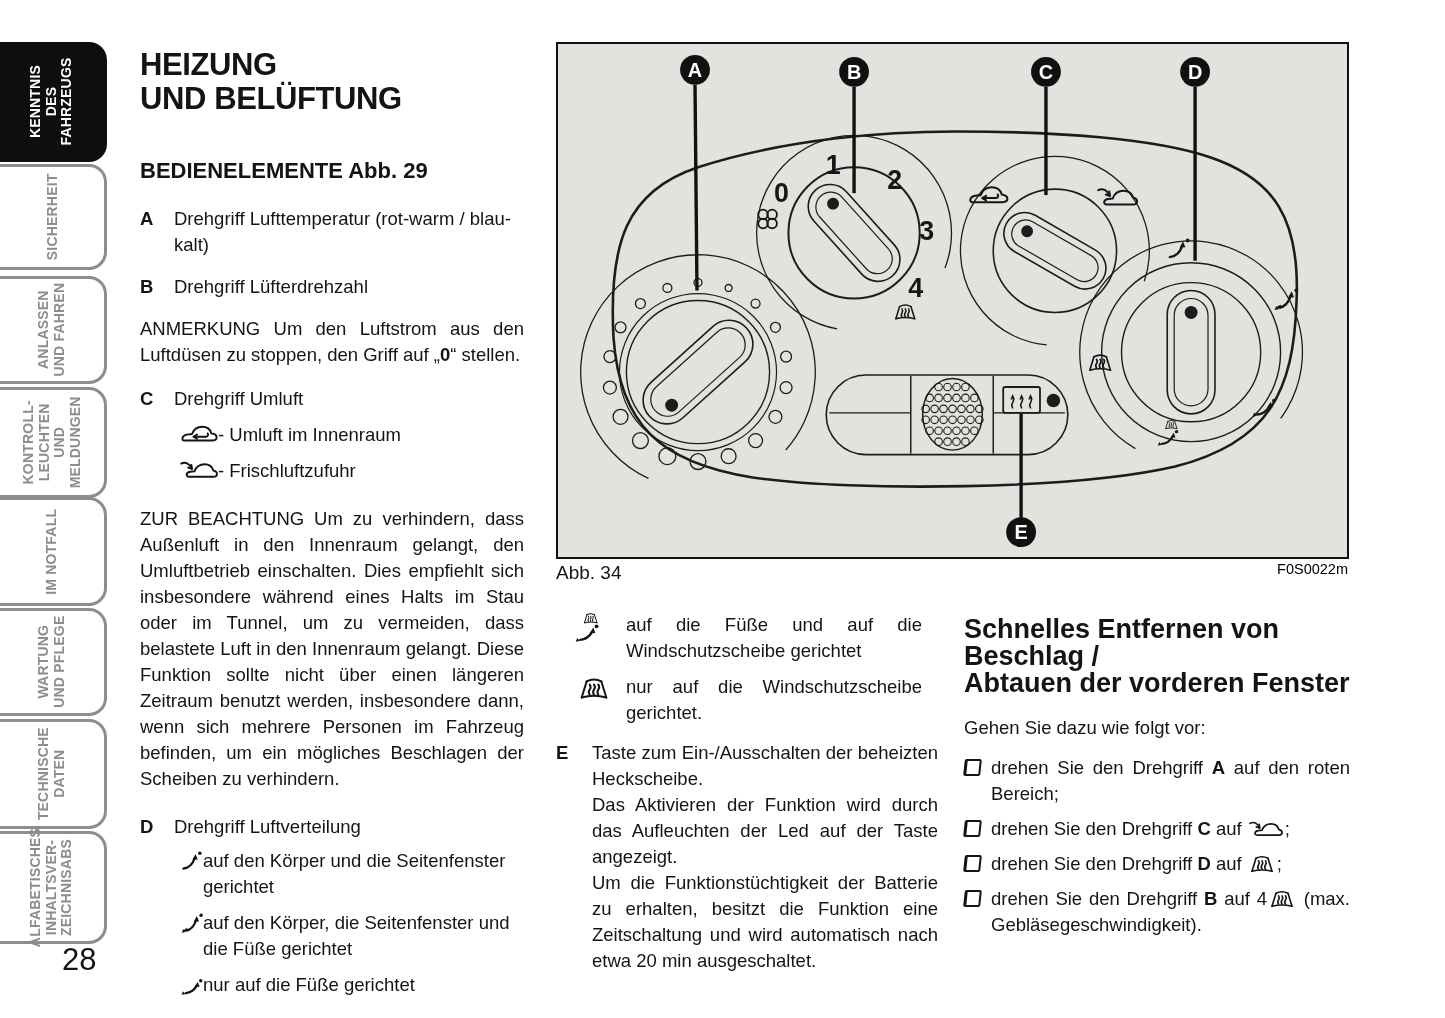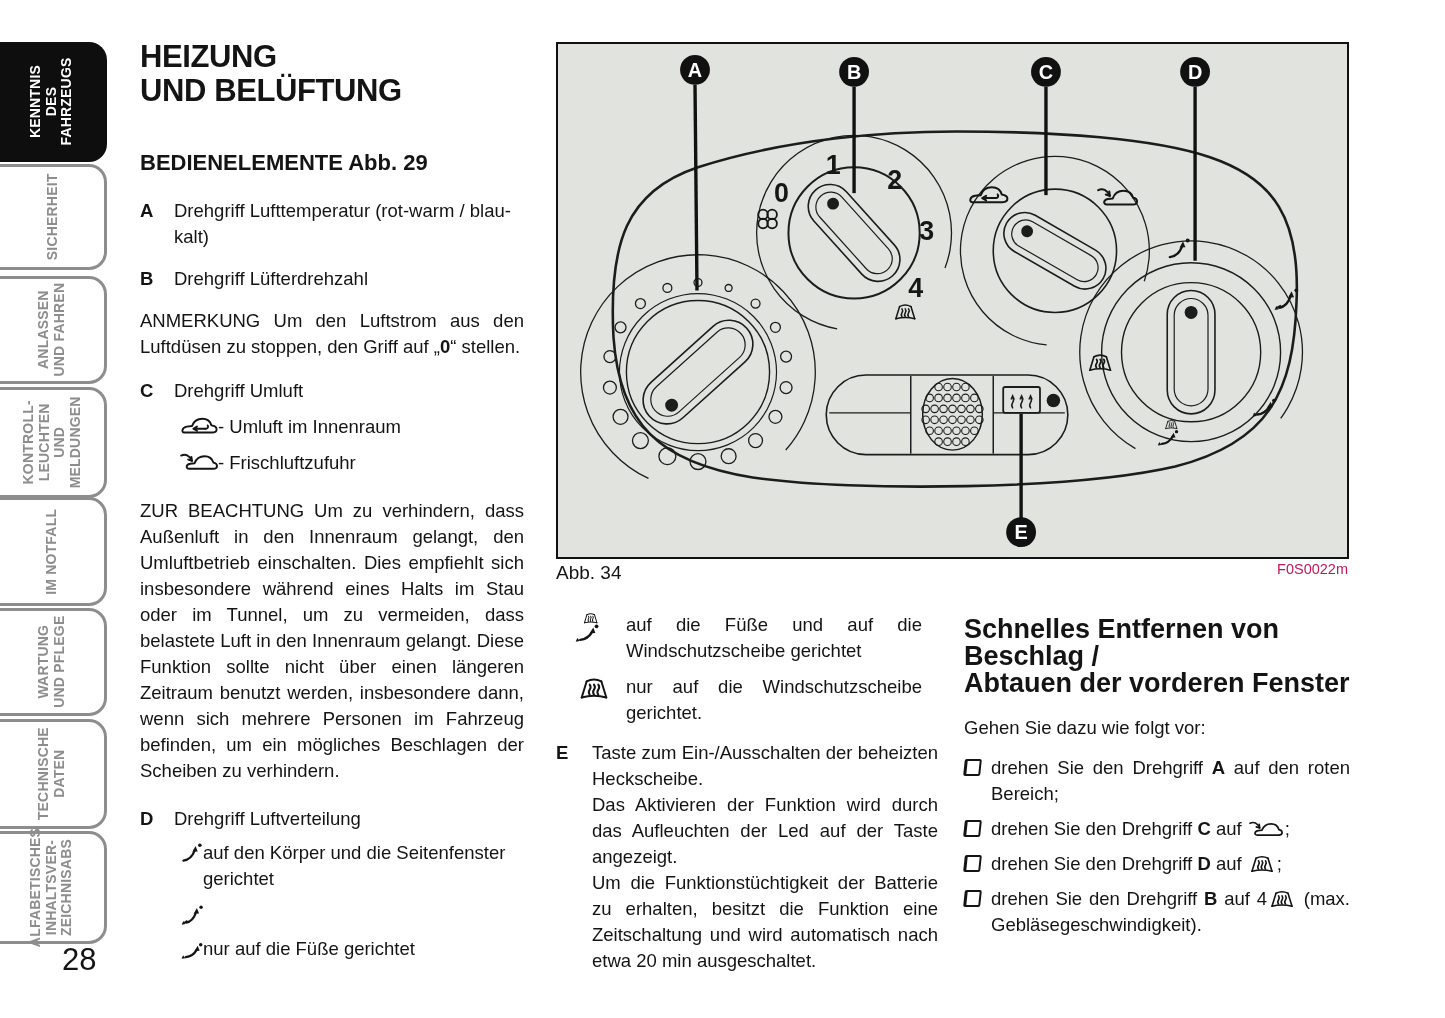--- a/index.html
+++ b/index.html
@@ -20,21 +20,21 @@
     transform:rotate(-90deg);white-space:pre-line;text-align:center;
     font-size:14px;font-weight:700;line-height:1.12;letter-spacing:.2px;
     color:#8d8d8d;
   }
   .tab.active .tab-label{color:#ffffff;}
   .pagenum{position:absolute;left:62px;top:942px;font-size:31px;font-weight:400;}
 
   
   .col{position:absolute;font-size:18.5px;line-height:26px;}
   .just{text-align:justify;}
-  .h1{font-size:31px;line-height:34px;font-weight:700;letter-spacing:-.4px;white-space:pre-line;margin:0 0 42px 0;}
+  .h1{font-size:31px;line-height:34px;font-weight:700;letter-spacing:-.4px;white-space:pre-line;margin:8px 0 42px 0;}
   .h2{font-size:22px;font-weight:700;margin:0 0 22px 0;}
   .h3{font-size:27px;line-height:27px;font-weight:700;white-space:pre-line;margin:0 0 18px 0;}
   .hang{position:relative;padding-left:34px;margin:0 0 16px 0;}
   .hang .letter{position:absolute;left:0;top:0;font-weight:700;}
   .par{margin:0 0 18px 0;}
   .sub{display:flex;align-items:flex-start;padding-left:40px;margin:0 0 10px 0;}
   .sub .ic{flex:0 0 auto;margin-top:1px;}
   .mitem{position:relative;padding-left:70px;margin:0 16px 10px 0;}
   .mitem .ic{position:absolute;left:22px;top:2px;}
   .eblock{position:relative;padding-left:36px;margin-top:14px;}
@@ -47,21 +47,21 @@
   }
   .b{font-weight:700;}
   .iic{vertical-align:-4px;margin:0 2px;}
 
   
   .figure{
     position:absolute;left:556px;top:42px;width:793px;height:517px;
     background:#e1e3de;border:2.5px solid #111;box-sizing:border-box;
   }
   .figcaption{position:absolute;left:556px;top:562px;font-size:19px;}
-  .figcode{position:absolute;left:1198px;top:561px;width:150px;text-align:right;font-size:14.5px;color:#be185d;}
+  .figcode{position:absolute;left:1198px;top:561px;width:150px;text-align:right;font-size:14.5px;color:#000000;}
   svg .ln{fill:none;stroke:#1c1c1c;}
 </style>
 </head>
 <body>
 
 <svg width="0" height="0" style="position:absolute" aria-hidden="true">
   <defs>
     <symbol id="i-ws" viewBox="0 0 26 20">
       <g fill="none" stroke="currentColor" stroke-width="1.6" stroke-linecap="round">
         <path d="M3 17.3 L7 4.3"></path>
@@ -199,20 +199,21 @@
   <div class="sub">
     <svg class="ic" width="23" height="23">
         <use href="#i-vent-body"></use>
       </svg>
     <span>auf den Körper und die Seitenfenster gerichtet</span>
   </div>
   <div class="sub">
     <svg class="ic" width="23" height="23">
         <use href="#i-vent-body-feet"></use>
       </svg>
+    <span>auf den Körper, die Seitenfenster und die Füße gerichtet</span>
   </div>
   <div class="sub">
     <svg class="ic" width="23" height="23">
         <use href="#i-vent-feet"></use>
       </svg>
     <span>nur auf die Füße gerichtet</span>
   </div>
 </section>
 
 <figure class="figure" style="margin:0;">

